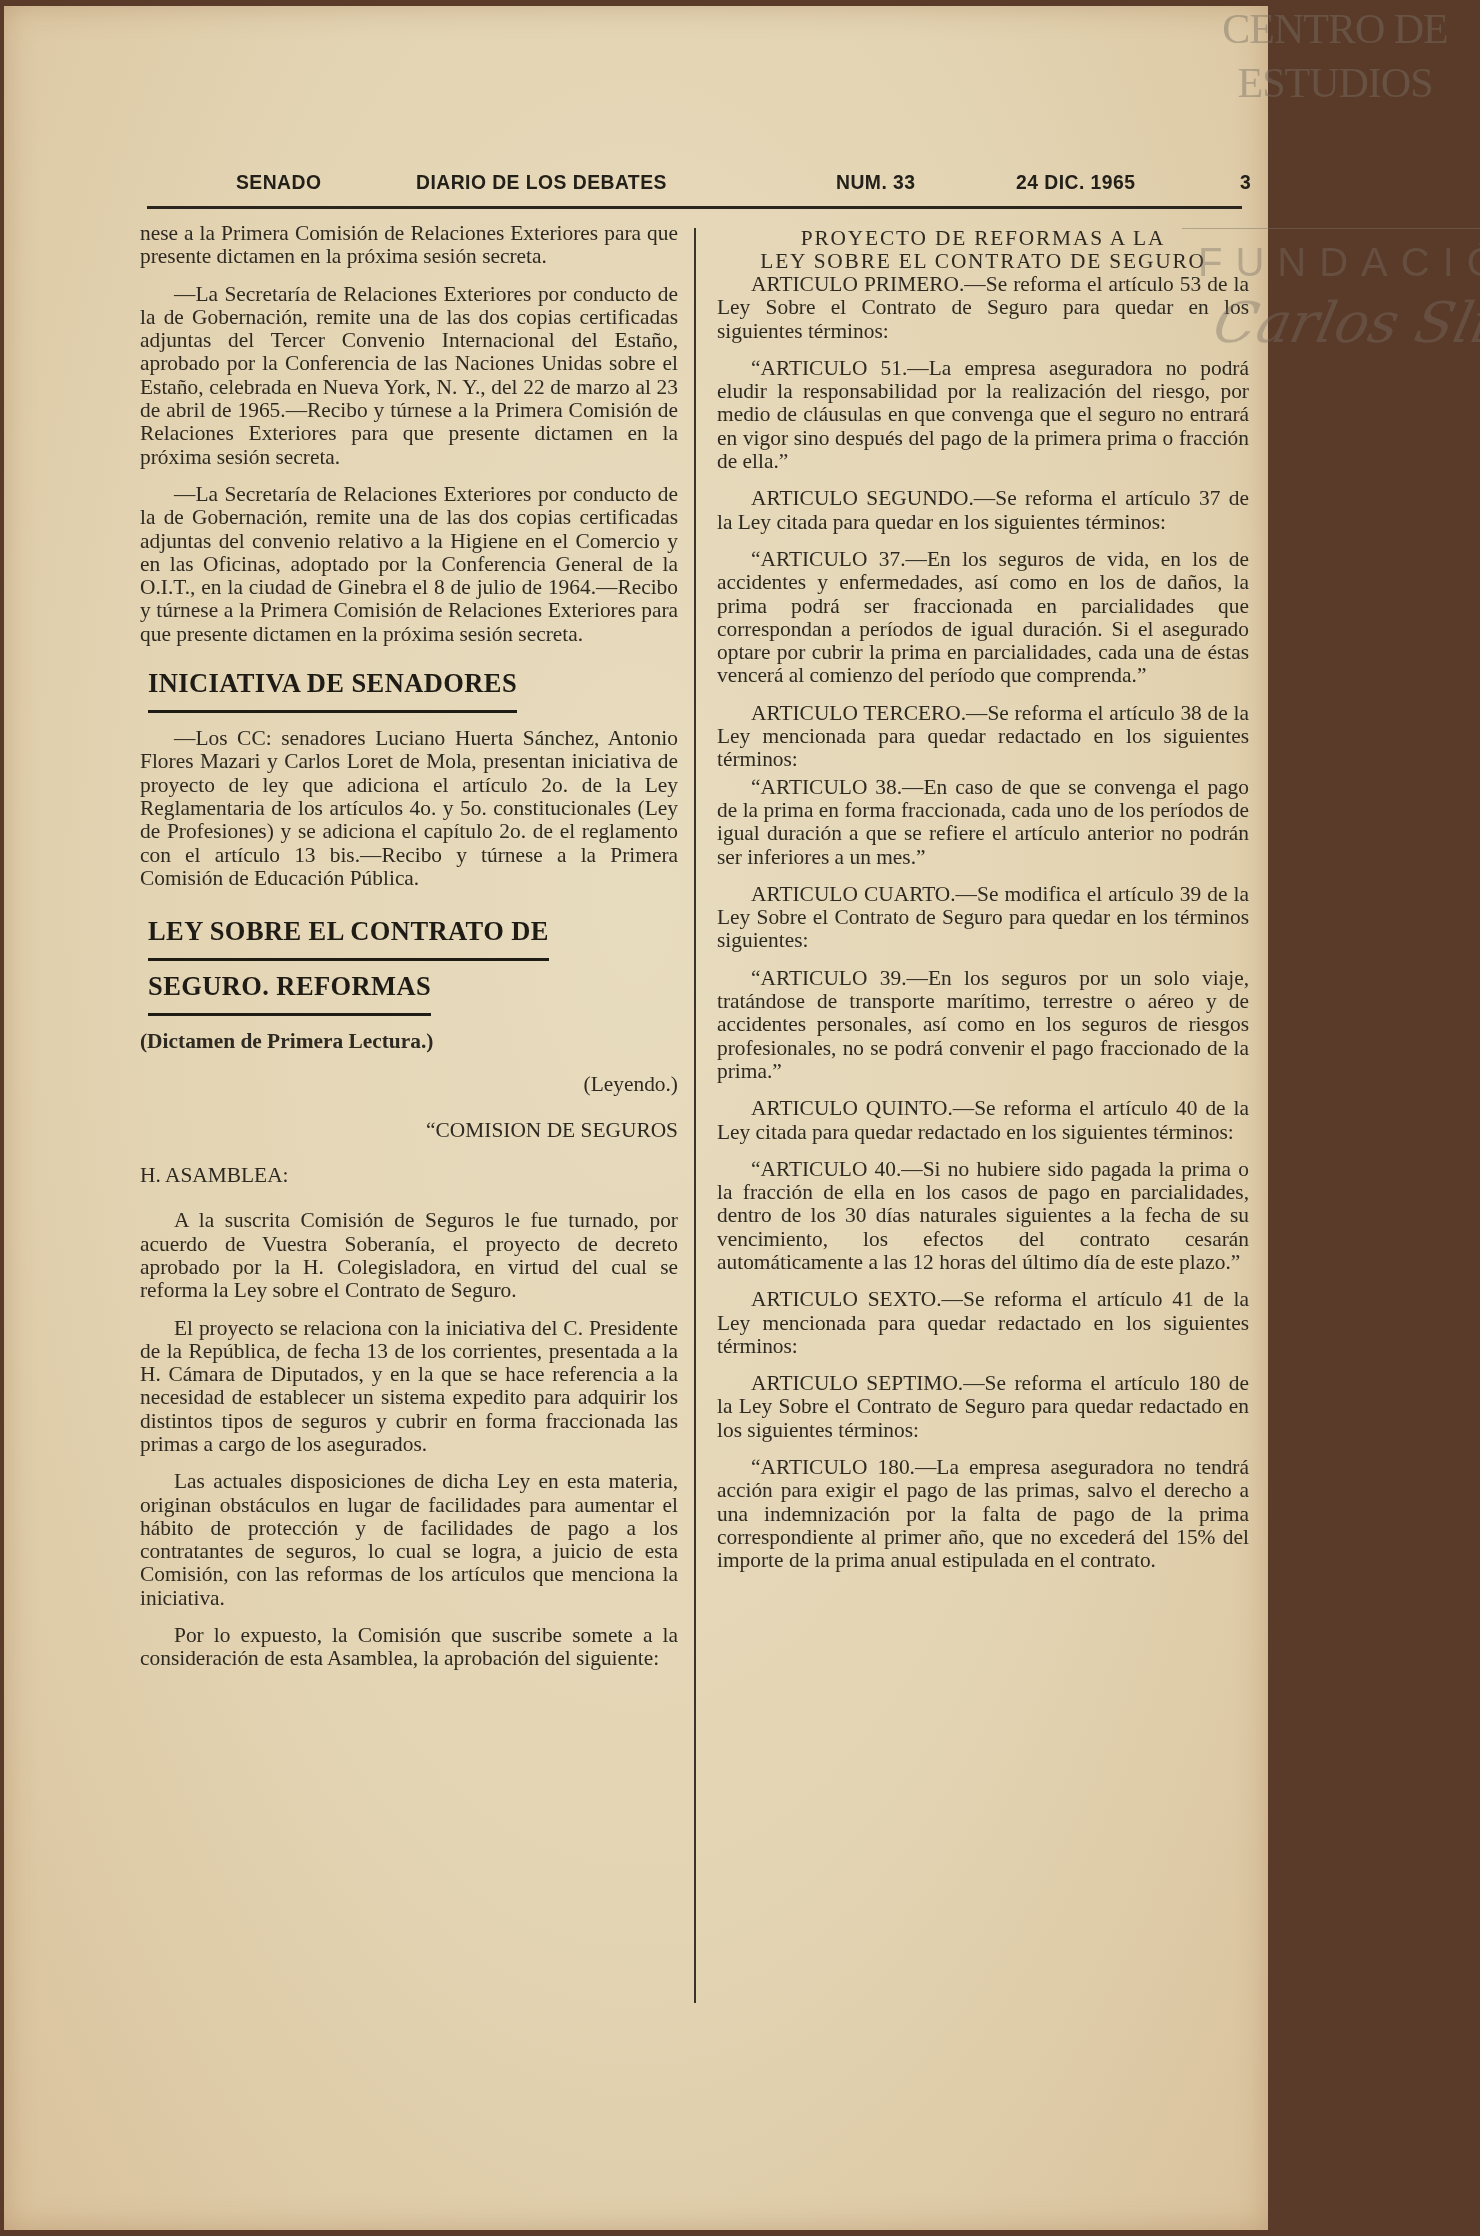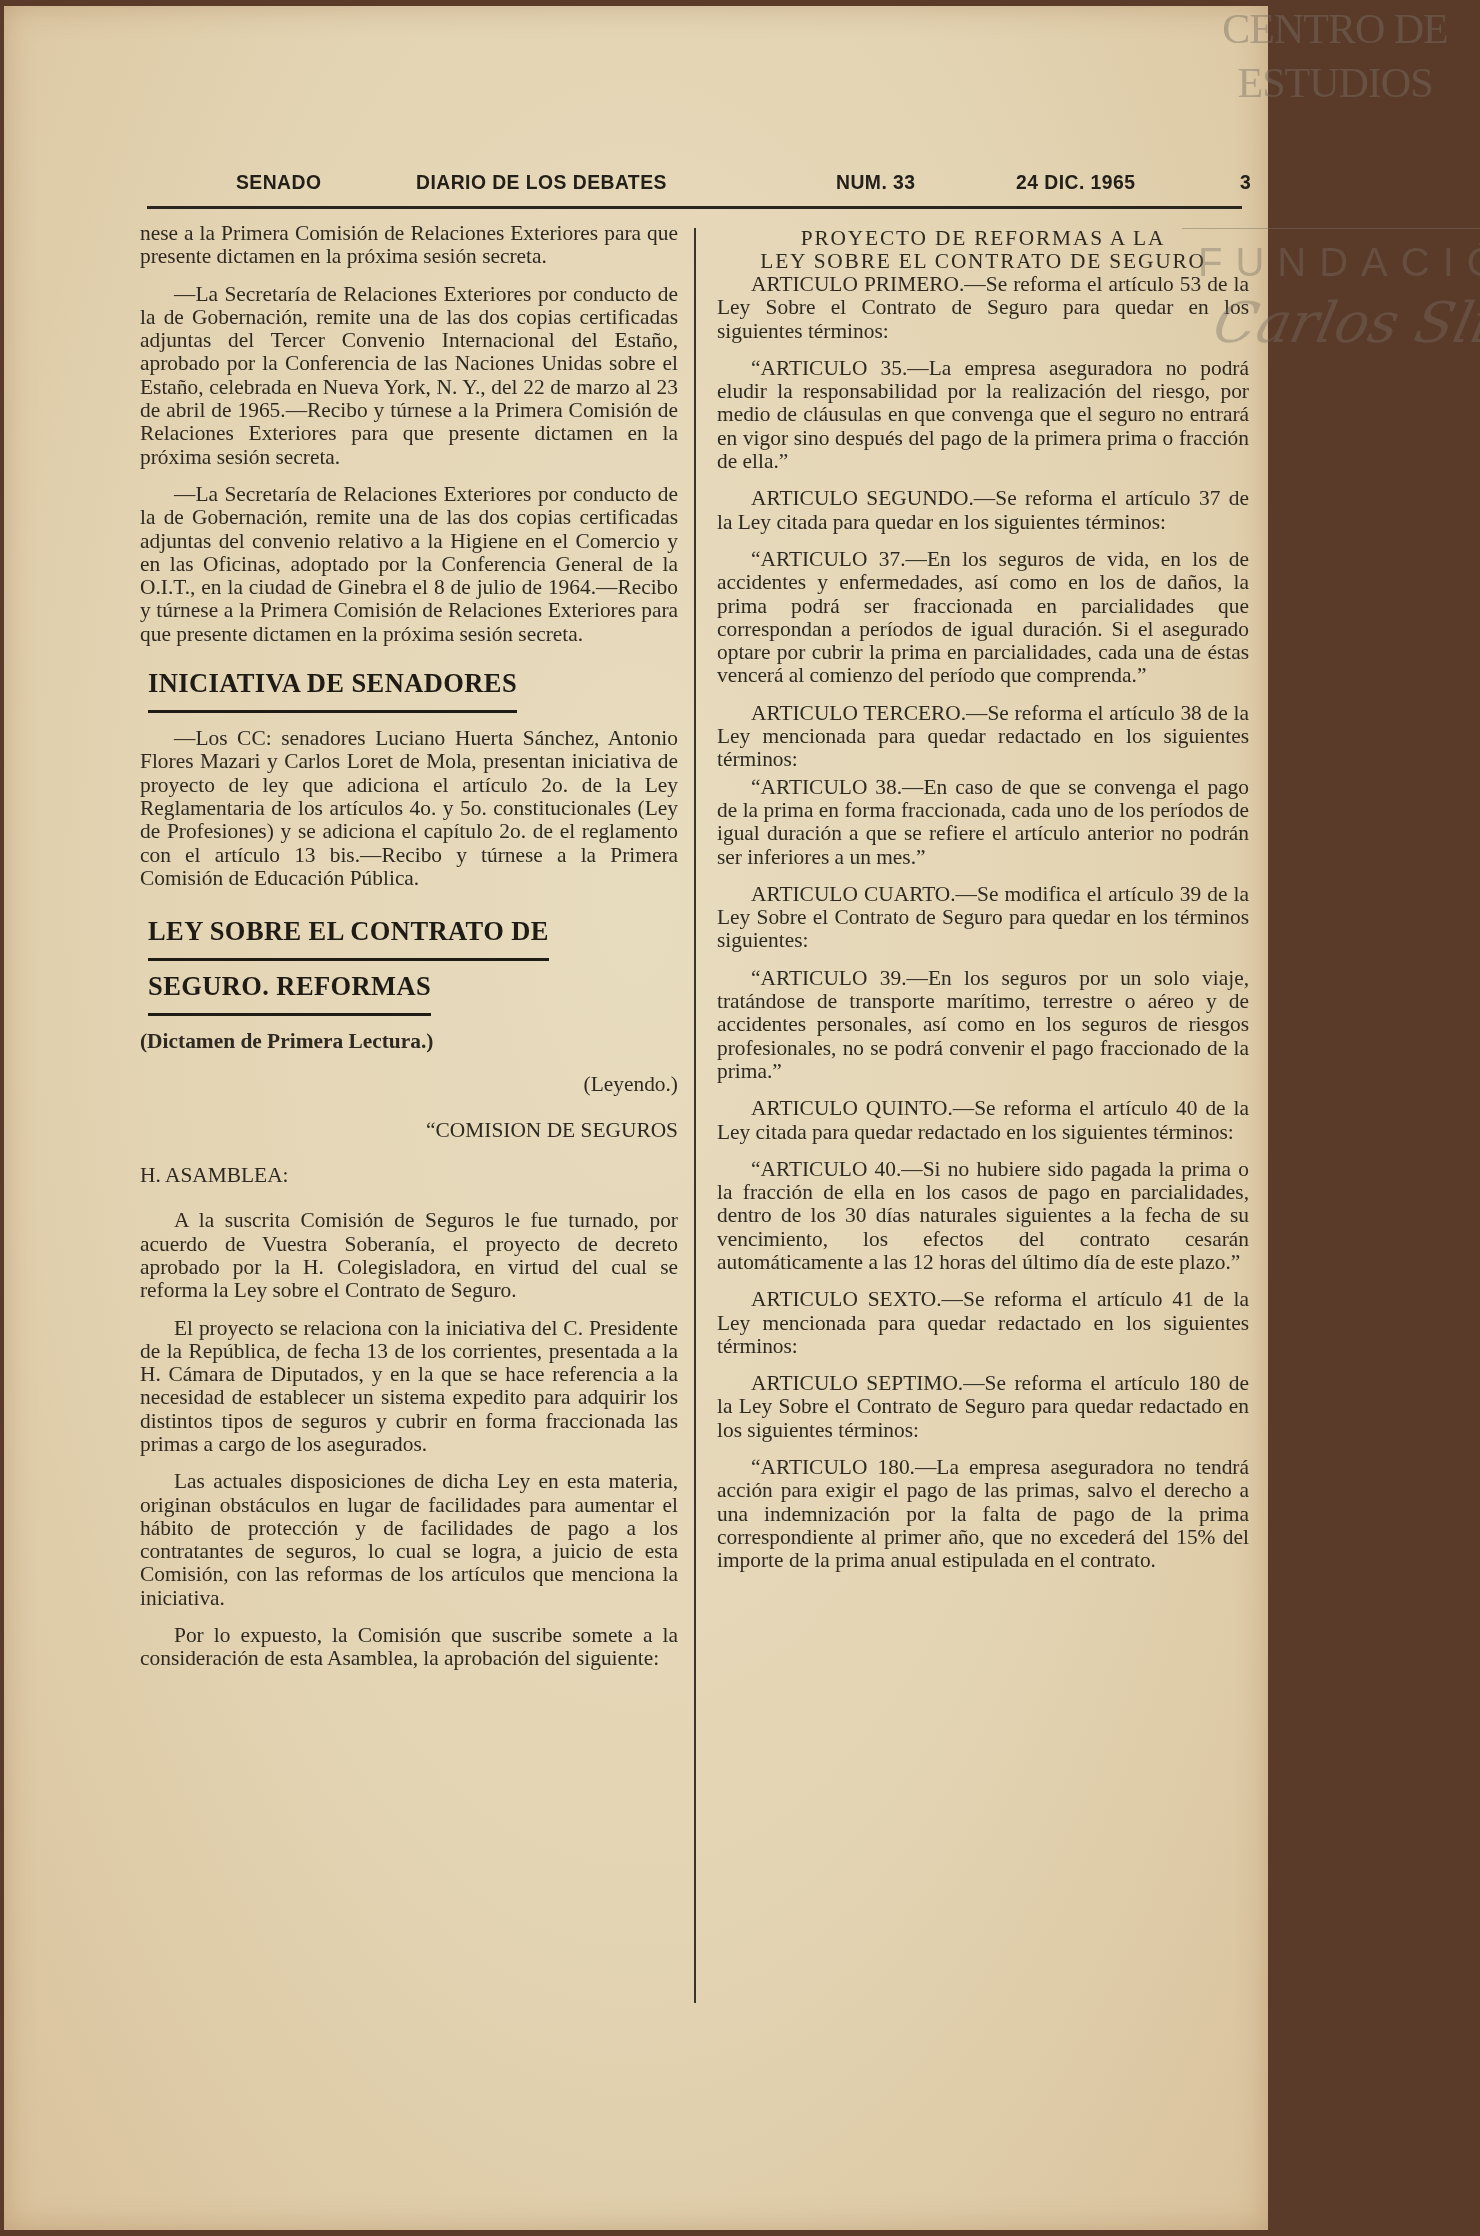--- a/index.html
+++ b/index.html
@@ -96,21 +96,21 @@
     <p>Las actuales disposiciones de dicha Ley en esta materia, originan obstáculos en lugar de facilidades para aumentar el hábito de protección y de facilidades de pago a los contratantes de seguros, lo cual se logra, a juicio de esta Comisión, con las reformas de los artículos que menciona la iniciativa.</p>
     <p>Por lo expuesto, la Comisión que suscribe somete a la consideración de esta Asamblea, la aprobación del siguiente:</p>
   </div>
 
   <div class="col right serif">
     <div class="block-title">
       <div>PROYECTO DE REFORMAS A LA</div>
       <div>LEY SOBRE EL CONTRATO DE SEGURO</div>
     </div>
     <p>ARTICULO PRIMERO.—Se reforma el artículo 53 de la Ley Sobre el Contrato de Seguro para quedar en los siguientes términos:</p>
-    <p>“ARTICULO 35.—La empresa aseguradora no podrá eludir la responsabilidad por la realización del riesgo, por medio de cláusulas en que convenga que el seguro no entrará en vigor sino después del pago de la primera prima o fracción de ella.”</p>
+    <p>“ARTICULO 51.—La empresa aseguradora no podrá eludir la responsabilidad por la realización del riesgo, por medio de cláusulas en que convenga que el seguro no entrará en vigor sino después del pago de la primera prima o fracción de ella.”</p>
     <p>ARTICULO SEGUNDO.—Se reforma el artículo 37 de la Ley citada para quedar en los siguientes términos:</p>
     <p>“ARTICULO 37.—En los seguros de vida, en los de accidentes y enfermedades, así como en los de daños, la prima podrá ser fraccionada en parcialidades que correspondan a períodos de igual duración. Si el asegurado optare por cubrir la prima en parcialidades, cada una de éstas vencerá al comienzo del período que comprenda.”</p>
     <p class="tight">ARTICULO TERCERO.—Se reforma el artículo 38 de la Ley mencionada para quedar redactado en los siguientes términos:</p>
     <p>“ARTICULO 38.—En caso de que se convenga el pago de la prima en forma fraccionada, cada uno de los períodos de igual duración a que se refiere el artículo anterior no podrán ser inferiores a un mes.”</p>
     <p>ARTICULO CUARTO.—Se modifica el artículo 39 de la Ley Sobre el Contrato de Seguro para quedar en los términos siguientes:</p>
     <p>“ARTICULO 39.—En los seguros por un solo viaje, tratándose de transporte marítimo, terrestre o aéreo y de accidentes personales, así como en los seguros de riesgos profesionales, no se podrá convenir el pago fraccionado de la prima.”</p>
     <p>ARTICULO QUINTO.—Se reforma el artículo 40 de la Ley citada para quedar redactado en los siguientes términos:</p>
     <p>“ARTICULO 40.—Si no hubiere sido pagada la prima o la fracción de ella en los casos de pago en parcialidades, dentro de los 30 días naturales siguientes a la fecha de su vencimiento, los efectos del contrato cesarán automáticamente a las 12 horas del último día de este plazo.”</p>
     <p>ARTICULO SEXTO.—Se reforma el artículo 41 de la Ley mencionada para quedar redactado en los siguientes términos:</p>
     <p>ARTICULO SEPTIMO.—Se reforma el artículo 180 de la Ley Sobre el Contrato de Seguro para quedar redactado en los siguientes términos:</p>

